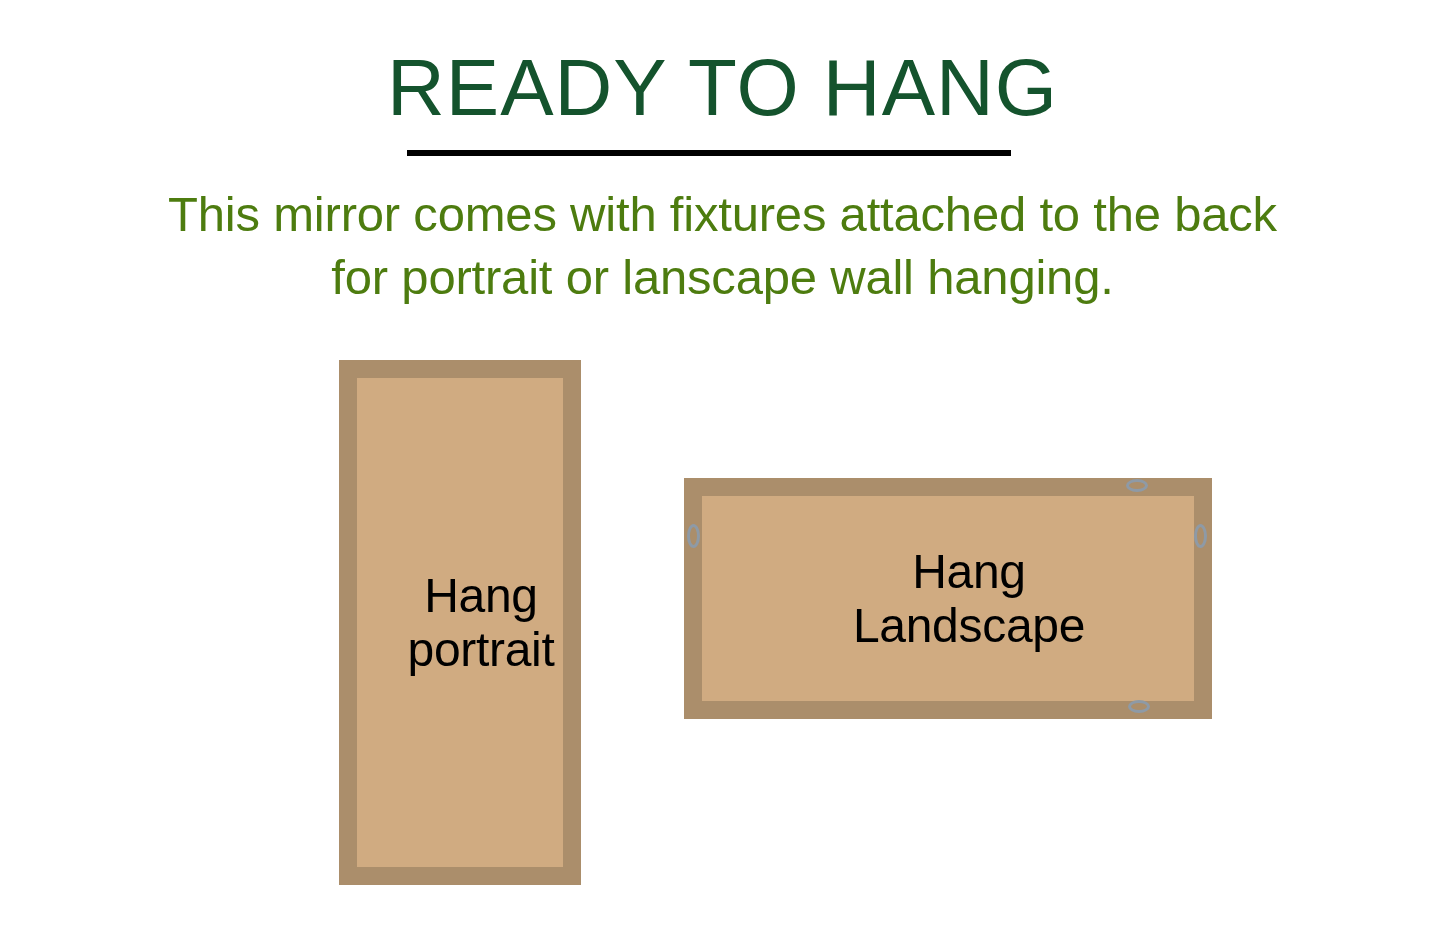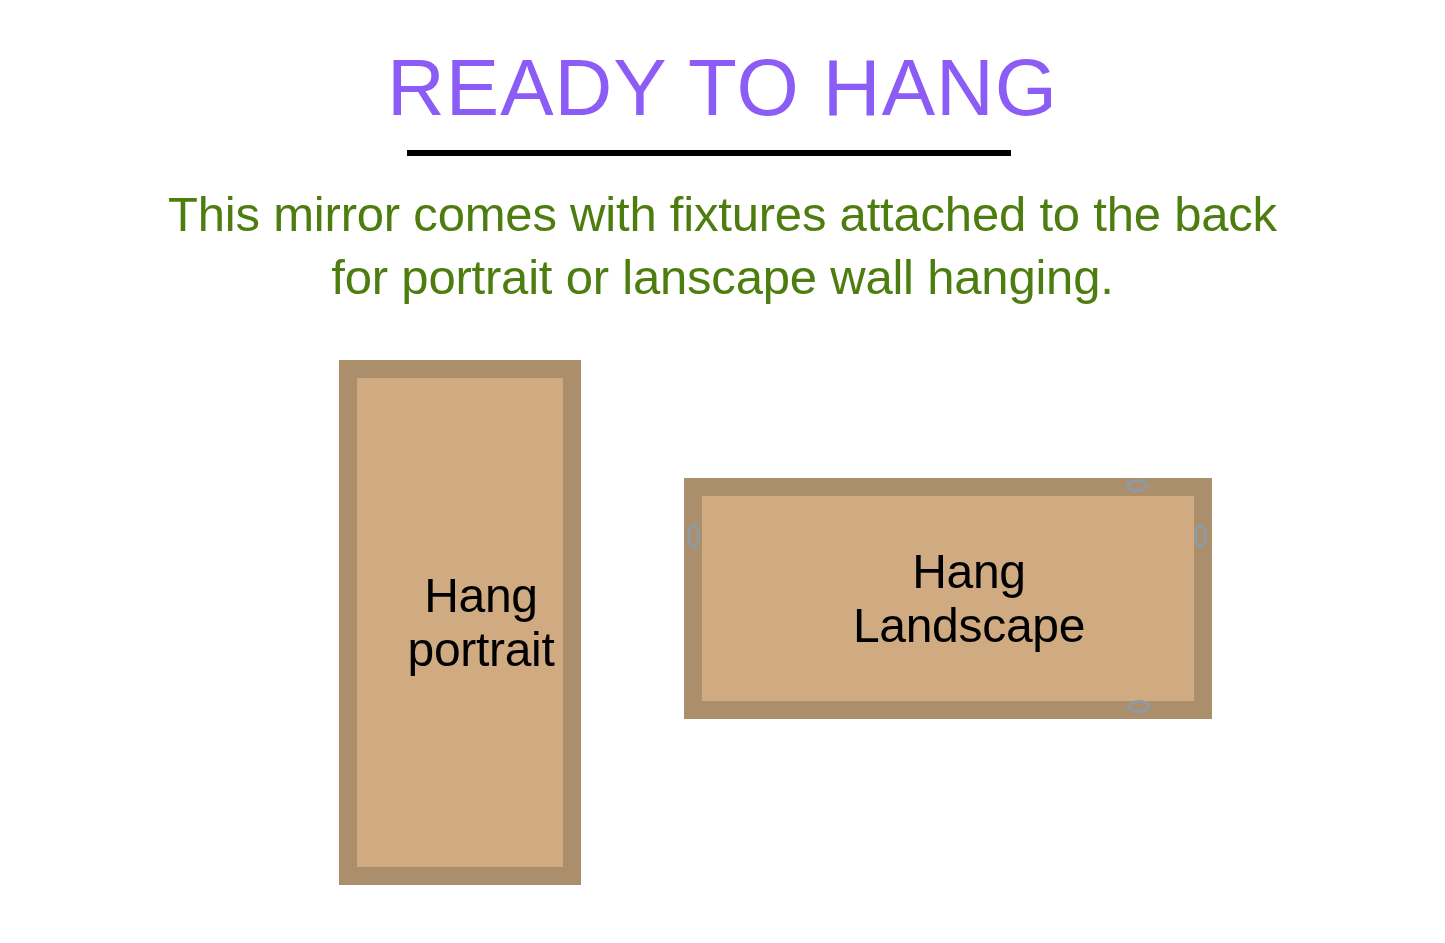--- a/index.html
+++ b/index.html
@@ -30,21 +30,21 @@
     position: absolute;
     left: 0;
     top: 48px;
     width: 1445px;
     text-align: center;
     font-family: "Liberation Sans", sans-serif;
     font-size: 80px;
     font-weight: 300;
     letter-spacing: 1px;
     line-height: 1.0;
-    color: #8b5cf6;
+    color: #14532d;
     white-space: nowrap;
   }
 
   #title-underline {
     position: absolute;
     left: 407px;
     top: 150px;
     width: 604px;
     height: 6px;
     background: #000000;

